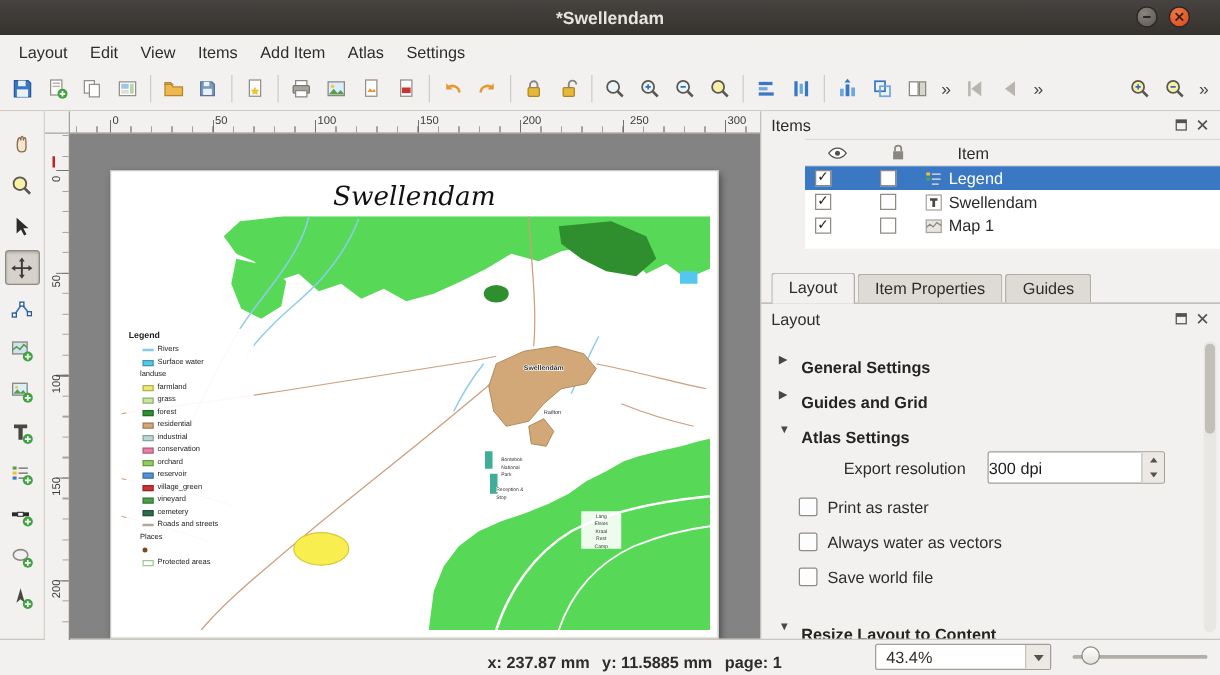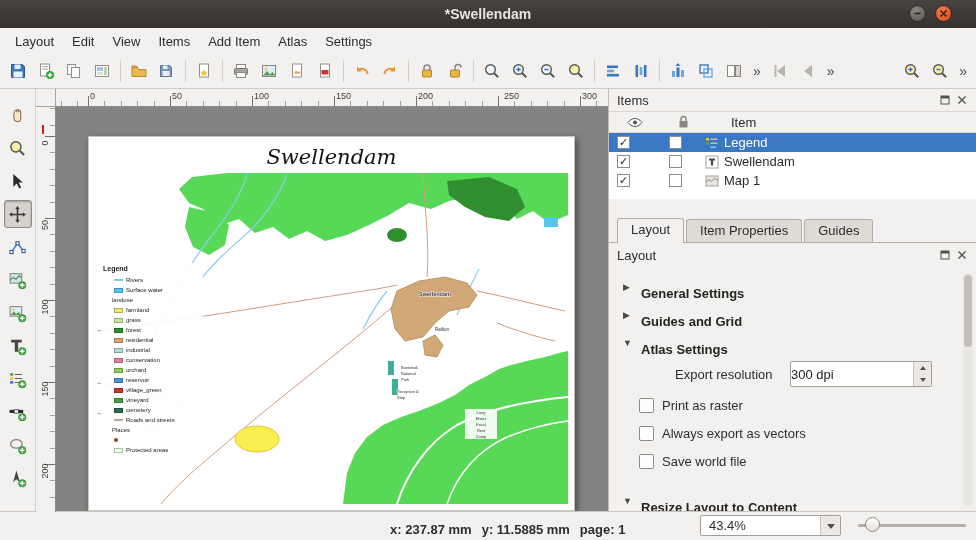--- a/index.html
+++ b/index.html
@@ -54,21 +54,21 @@
   .lg-row.line .lg-sw{height:2px;border:none;}
   .lg-row.dot .lg-sw{width:4px;height:4px;border-radius:50%;border:none;}
   .lg-row.outline .lg-sw{background:#fff;border:1px solid var(--c);}
   .lg-row.group .lg-sw{visibility:hidden;width:2px;}
   .lg-lb{white-space:nowrap;}
   
   .right-panel{flex:1;border-left:1px solid #c2beb8;background:#f2f1f0;display:flex;flex-direction:column;position:relative;}
   .panel-title{height:22px;display:flex;align-items:center;padding:0 8px;font-size:13px;color:#2f2d2b;}
   .pbtns{margin-left:auto;display:flex;gap:5px;}
   .pbtn{width:12px;height:12px;border:0;background:transparent;padding:0;display:flex;align-items:center;justify-content:center;}
-  .items-table{height:87px;background:#fff;border-top:1px solid #dad6d0;font-size:13px;}
+  .items-table{height:87px;background:#fff;border-top:1px solid #dad6d0;font-size:13px;margin-left:35px;}
   .ithead{display:flex;height:20px;align-items:center;border-bottom:1px solid #dcd8d2;background:#f2f1f0;color:#2f2d2b;}
   .hc1{width:52px;display:flex;justify-content:center;}
   .hc2{width:44px;display:flex;justify-content:center;}
   .hc3{flex:1;padding-left:26px;}
   .irow{display:flex;height:19px;align-items:center;background:#fff;color:#2b2b2b;}
   .irow.selected{background:#3b78c3;color:#fff;}
   .ic1{width:52px;padding-left:8px;box-sizing:border-box;}
   .ic2{width:44px;padding-left:8px;box-sizing:border-box;}
   .ic3{flex:1;display:flex;align-items:center;gap:5px;}
   .cb{width:13px;height:13px;background:#fff;border:1px solid #908c85;box-sizing:border-box;display:flex;align-items:center;justify-content:center;font-size:11px;color:#1d1d1d;line-height:1;}
@@ -742,21 +742,21 @@
             </span>
           </div>
         </div>
 
         <div class="chk-row">
           <span class="chkbox"></span>
           <span>Print as raster</span>
         </div>
         <div class="chk-row">
           <span class="chkbox"></span>
-          <span>Always export as vectors</span>
+          <span>Always water as vectors</span>
         </div>
         <div class="chk-row">
           <span class="chkbox"></span>
           <span>Save world file</span>
         </div>
 
         <div class="sec resize-sec">
           <span class="arrow">▼</span>
           <span class="sec-label">Resize Layout to Content</span>
         </div>

